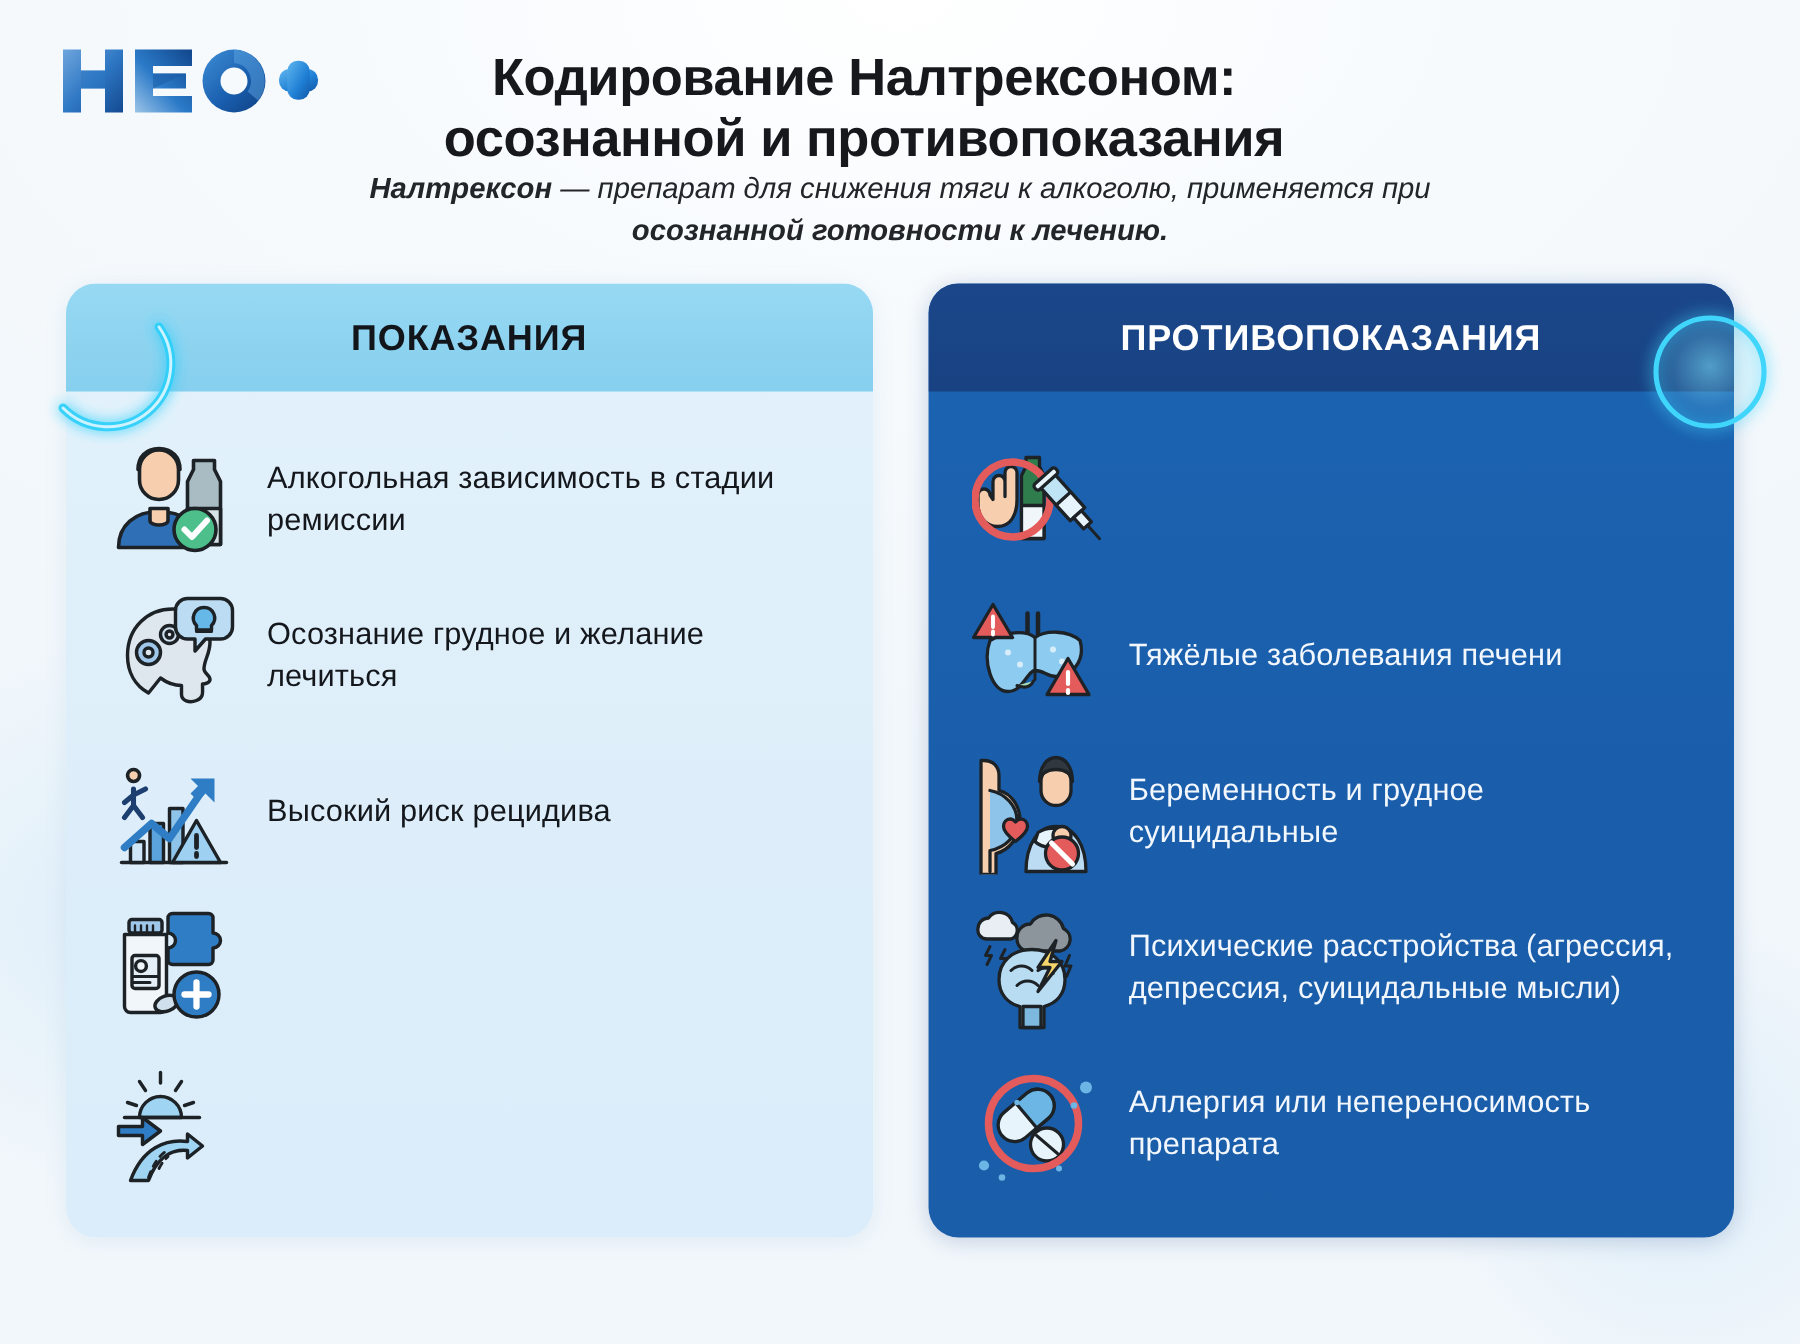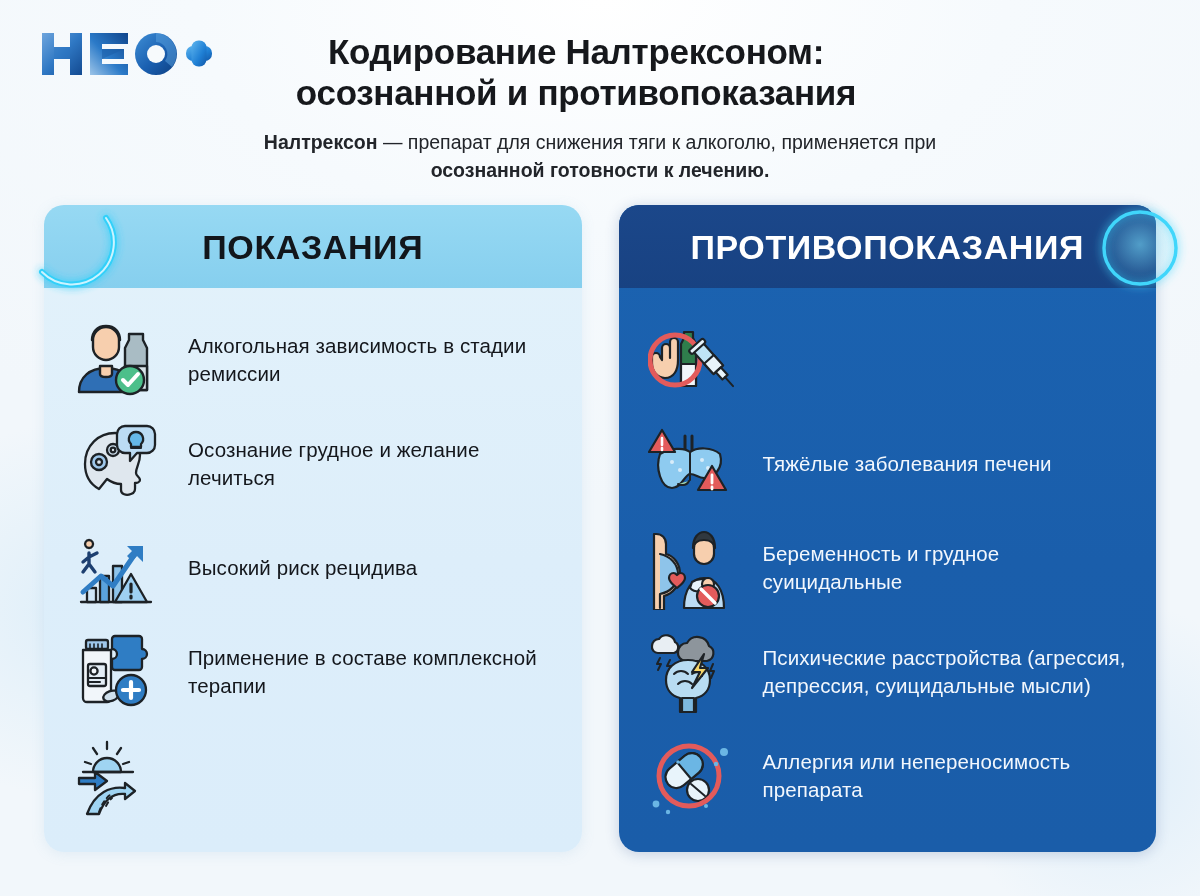--- a/index.html
+++ b/index.html
@@ -63,22 +63,22 @@
     letter-spacing: -0.3px;
     padding: 10px 150px 0 102px;
   }
   .title .line { display: block; }
 
   .subtitle {
     text-align: center;
     font-size: 19.5px;
     color: #22252a;
     line-height: 1.42;
-    margin-top: 16px;
     padding: 0 230px;
+    font-style: italic;
   }
   .subtitle b { font-weight: bold; }
 
   
   .cards {
     position: relative;
     z-index: 2;
     margin-top: 20px;
     padding: 0 44px;
     display: flex;
@@ -89,21 +89,21 @@
   .card {
     flex: 1 1 0;
     border-radius: 20px;
     overflow: hidden;
     position: relative;
     min-height: 618px;
   }
 
   .card-head {
     text-align: center;
-    font-size: 34px;
+    font-size: 24px;
     font-weight: bold;
     letter-spacing: 0.6px;
     padding: 23px 10px 21px;
   }
 
   .card-body {
     padding: 20px 26px 24px 26px;
   }
 
   
@@ -125,21 +125,21 @@
   .card-right .card-head {
     background: linear-gradient(180deg, #1b478a 0%, #184282 100%);
     color: #ffffff;
   }
   .card-right .item-text { color: #f2f7fd; }
 
   
   .item {
     display: flex;
     align-items: center;
-    gap: 26px;
+    gap: 16px;
     padding: 9px 0;
     min-height: 92px;
   }
   .item-icon {
     flex: 0 0 92px;
     width: 92px;
     height: 86px;
     display: flex;
     align-items: center;
     justify-content: center;
@@ -302,21 +302,20 @@
               <rect x="15" y="34" width="18" height="22" rx="2" fill="#e4eef6"></rect>
               <circle cx="21" cy="41" r="3.6" fill="#f1f6fa"></circle>
               <path d="M16 48 h16 M16 52 h11" stroke-width="2"></path>
               <ellipse cx="38" cy="66" rx="8" ry="5" fill="#cfe0ec" transform="rotate(-20 38 66)"></ellipse>
               <path d="M42 6 h24 a3 3 0 0 1 3 3 v10 a5 5 0 0 1 0 10 v8 a3 3 0 0 1 -3 3 H42 a3 3 0 0 1 -3 -3 v-8 a5 5 0 0 0 0 -10 V9 a3 3 0 0 1 3 -3 Z" fill="#2f7dc4"></path>
               <circle cx="58" cy="60" r="15" fill="#2f7dc4"></circle>
               <path d="M58 52 v16 M50 60 h16" stroke="#ffffff" stroke-width="4.2"></path>
             </g>
           </svg>
         </span>
-        <span class="item-text">Применение в составе комплексной терапии</span>
       </div>
 
       <div class="item">
         <span class="item-icon">
           <svg viewBox="0 0 86 84" xmlns="http://www.w3.org/2000/svg">
             <g stroke="#1d2226" stroke-width="2.3" stroke-linejoin="round" stroke-linecap="round">
               <path d="M34 8 v7 M20 14 l4 6 M48 14 l-4 6 M12 28 l6 2 M56 28 l-6 2" fill="none"></path>
               <path d="M20 38 a14 14 0 0 1 28 0 Z" fill="#9fd4f2"></path>
               <path d="M10 38 h50" fill="none"></path>
               <path d="M6 44 h16 v-6 l12 9 l-12 9 v-6 H6 Z" fill="#2f7dc4"></path>

